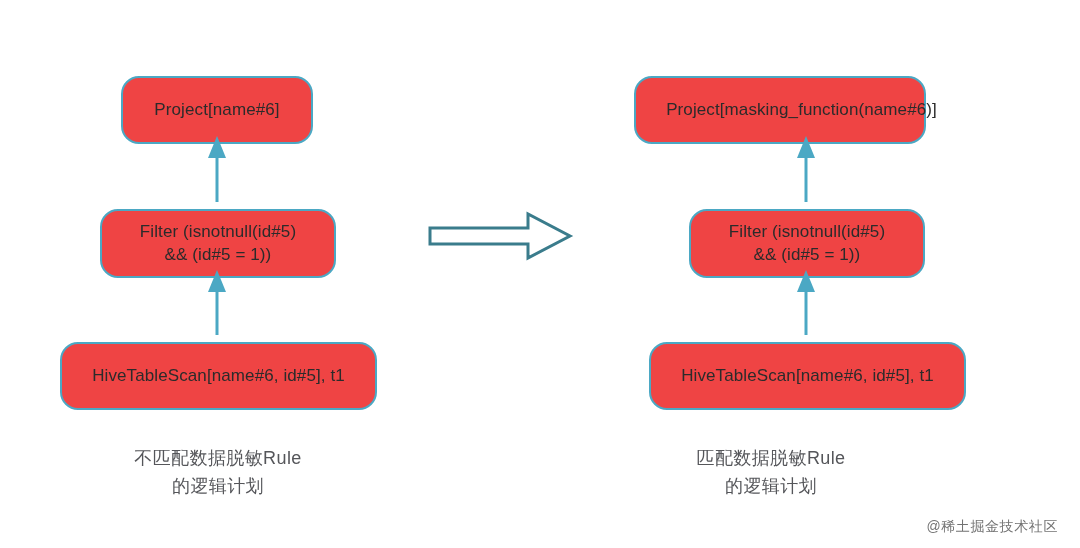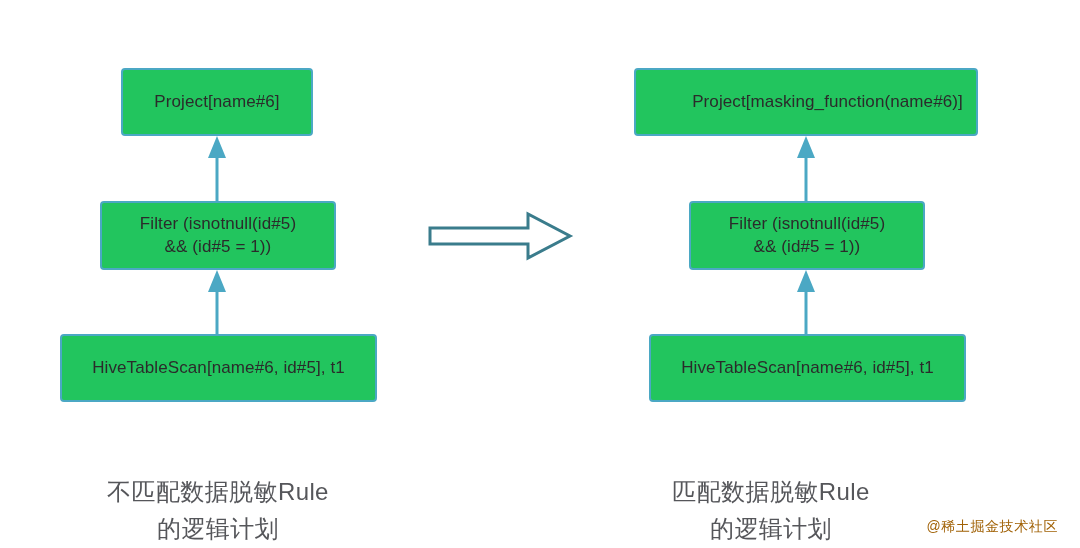--- a/index.html
+++ b/index.html
@@ -21,40 +21,41 @@
     left: 0; top: 0;
     width: 1080px;
     height: 548px;
   }
 
   
   .node {
     position: absolute;
     box-sizing: border-box;
     border: 2.5px solid #4ba8c4;
-    border-radius: 4px;
-    background: #22c55e;
+    border-radius: 18px;
+    background: #ef4444;
     display: flex;
     align-items: center;
     justify-content: center;
     text-align: center;
     font-size: 17px;
     line-height: 1.32;
     color: #2b2b2b;
     letter-spacing: 0.1px;
     white-space: pre-line;
+    margin-top: 8px;
   }
 
   
   #node-l-project   { left: 121px; top: 68px;  width: 192px; height: 68px; }
   #node-l-filter    { left: 100px; top: 201px; width: 236px; height: 69px; }
   #node-l-scan      { left: 60px;  top: 334px; width: 317px; height: 68px; }
 
   
-  #node-r-project   { left: 634px; top: 68px;  width: 344px; height: 68px; padding-left: 43px; }
+  #node-r-project   { left: 634px; top: 68px;  width: 292px; height: 68px; padding-left: 43px; }
   #node-r-filter    { left: 689px; top: 201px; width: 236px; height: 69px; }
   #node-r-scan      { left: 649px; top: 334px; width: 317px; height: 68px; }
 
   
   .connector {
     position: absolute;
     overflow: visible;
   }
 
   
@@ -63,37 +64,36 @@
     left: 424px;
     top: 208px;
     width: 152px;
     height: 56px;
   }
 
   
   .caption {
     position: absolute;
     text-align: center;
-    font-size: 24px;
+    font-size: 18px;
     line-height: 1.55;
     color: #55565a;
     white-space: pre-line;
     letter-spacing: 0.4px;
-    margin-top: 28px;
   }
   #caption-left  { left: 68px;  top: 445px; width: 300px; }
   #caption-right { left: 621px; top: 445px; width: 300px; }
 
   
   #watermark {
     position: absolute;
     right: 22px;
     bottom: 12px;
     font-size: 14px;
-    color: #a16207;
+    color: #737373;
     letter-spacing: 0.6px;
     margin-left: 20px;
   }
 </style>
 </head>
 <body>
 
 <div class="canvas">
 
   <div class="node" id="node-l-project">Project[name#6]</div>

